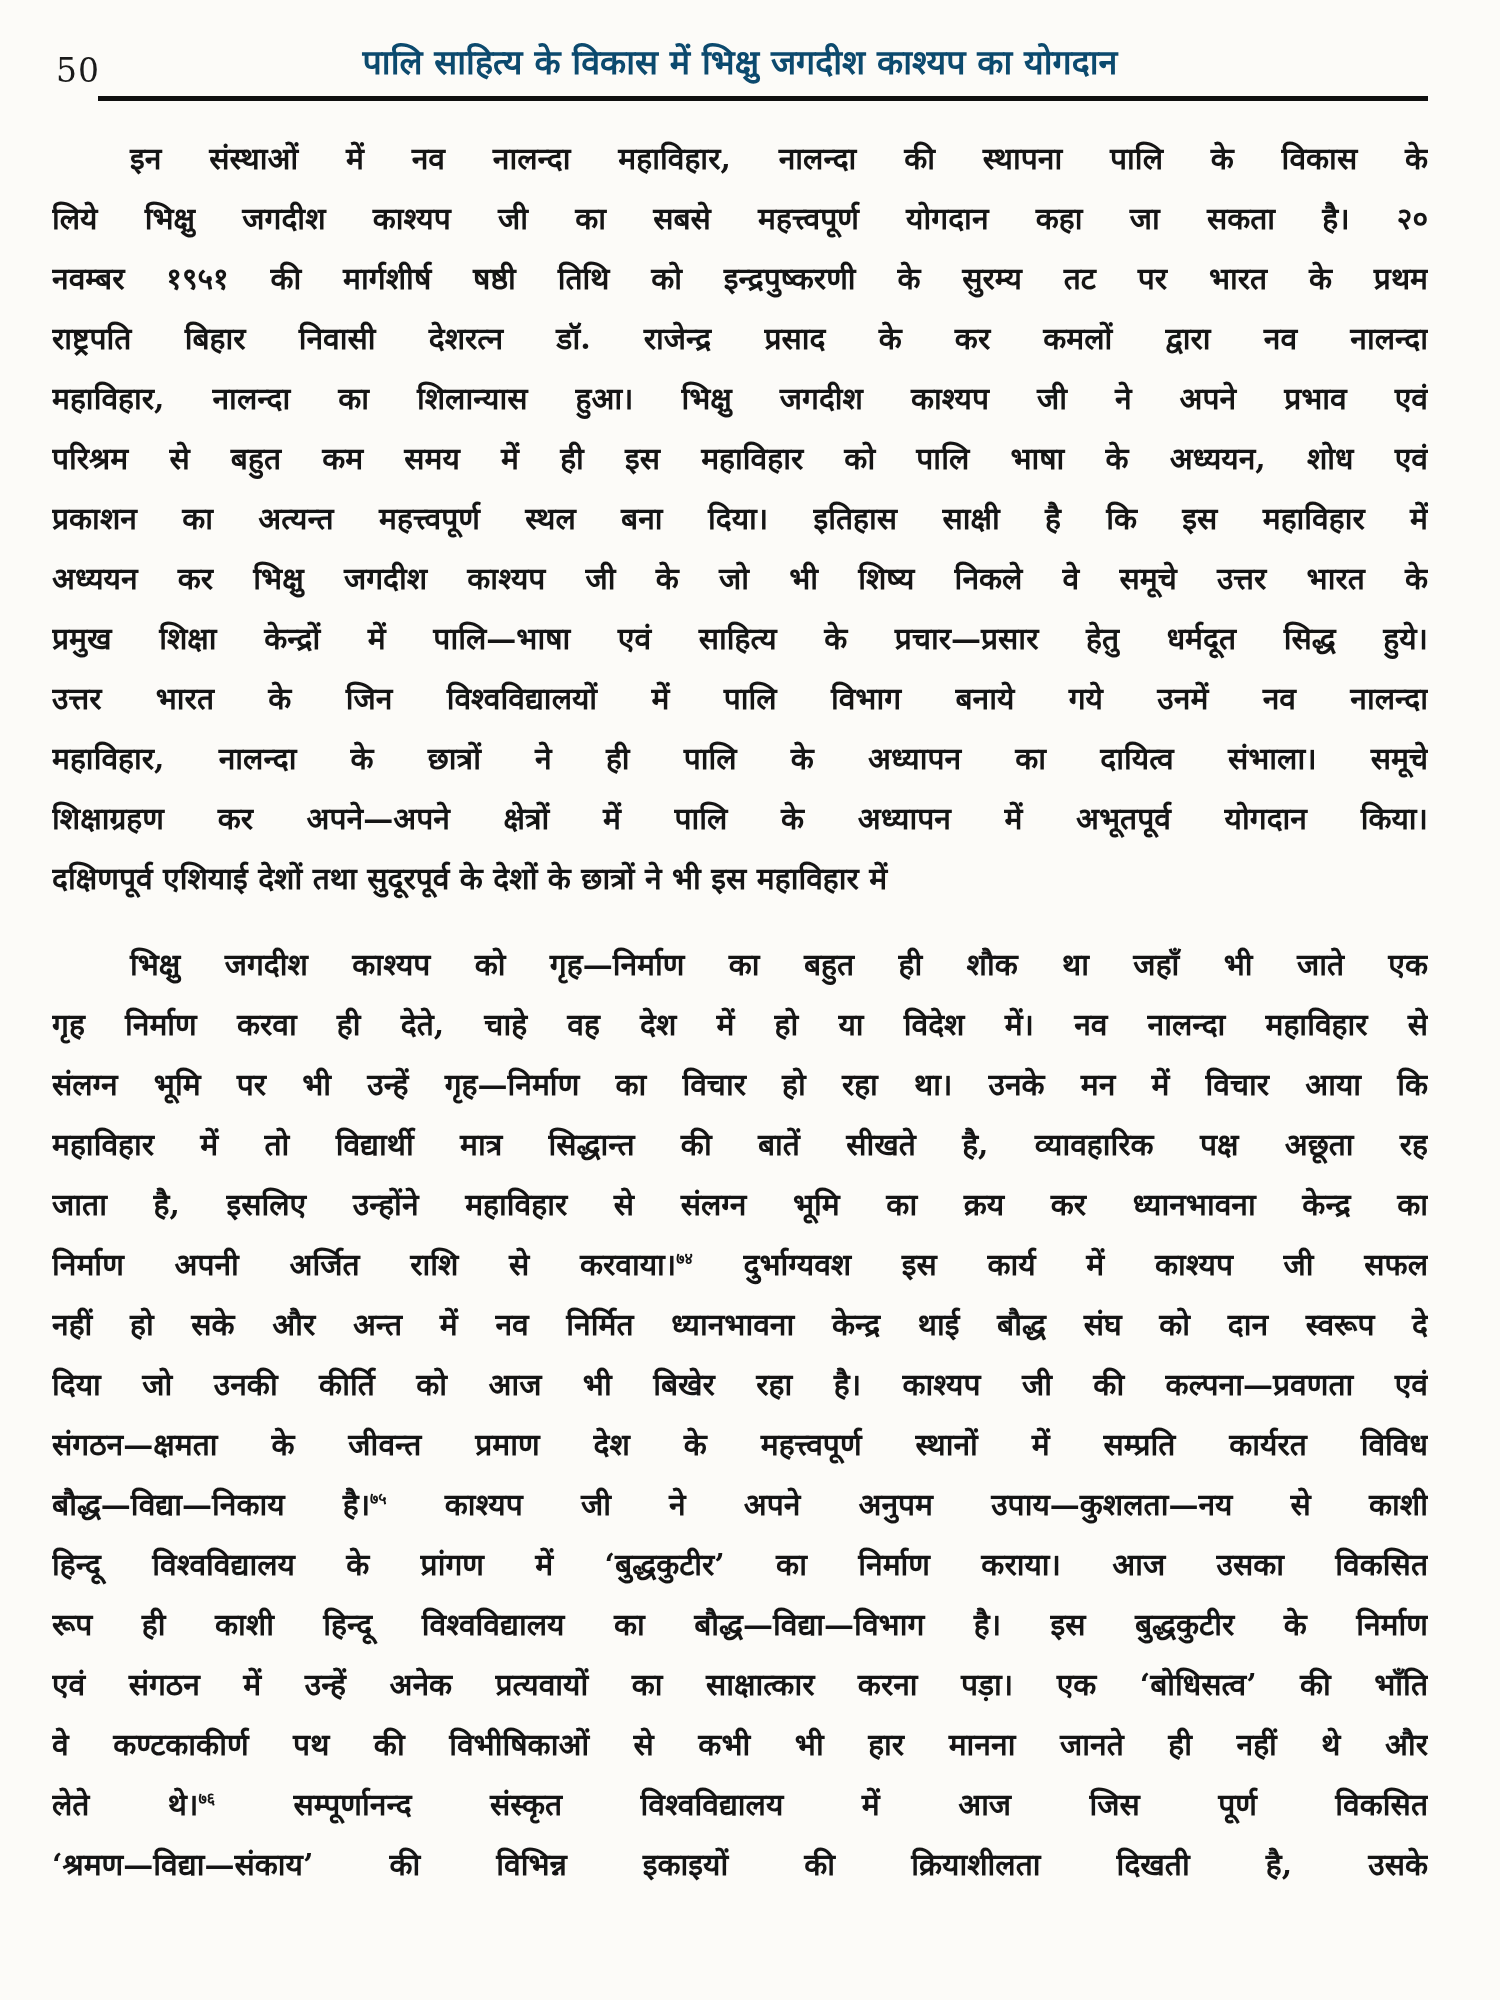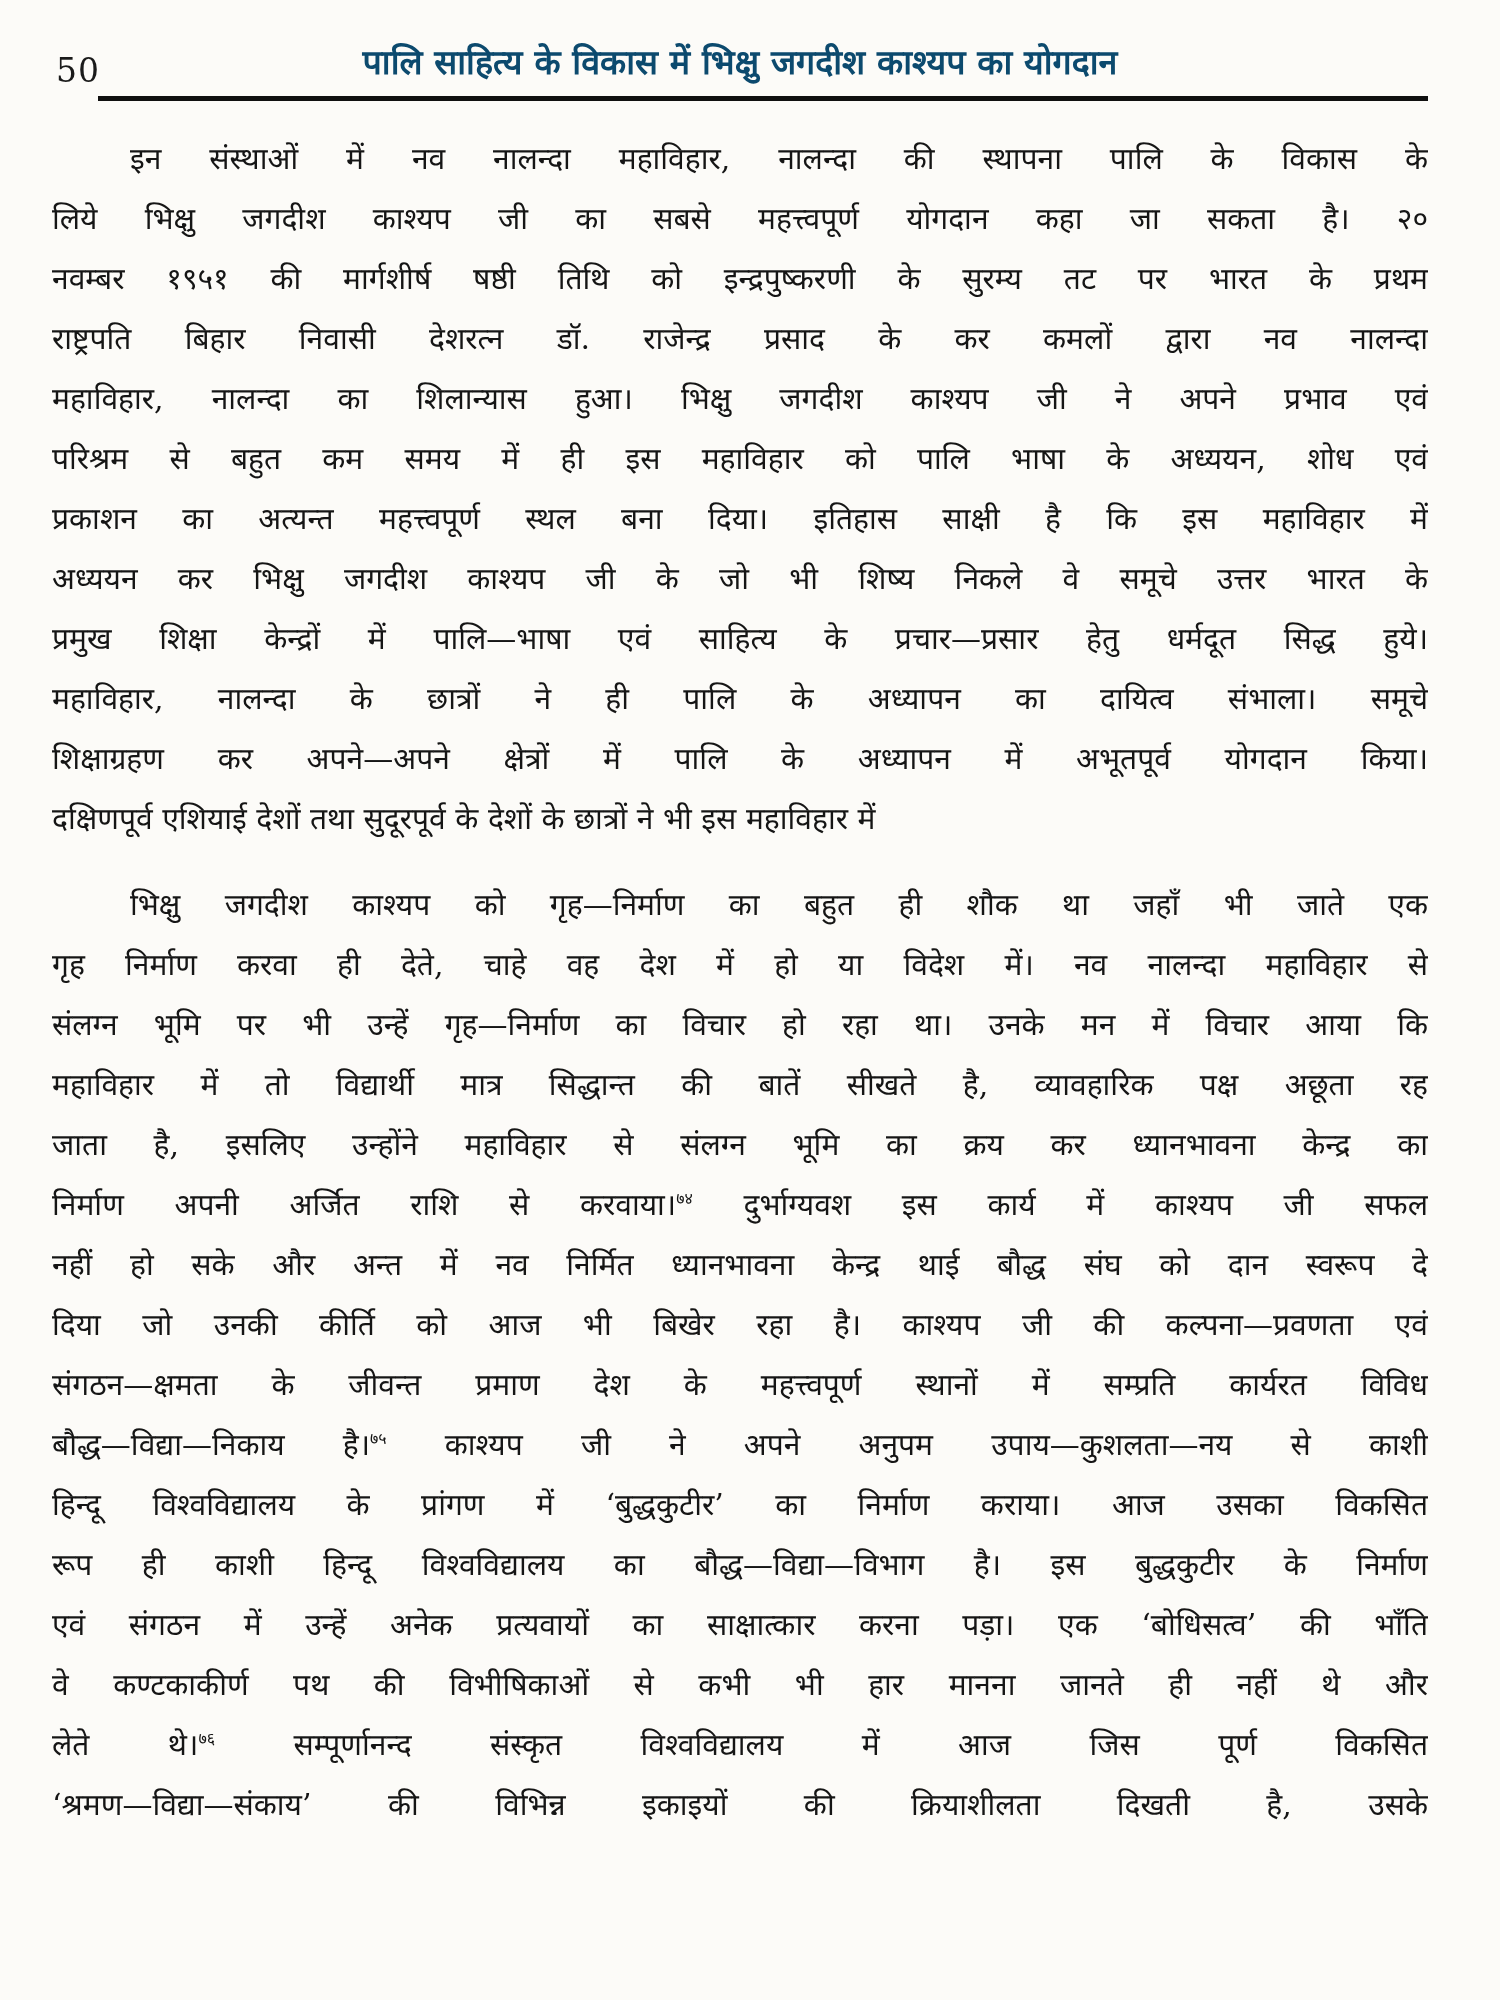--- a/index.html
+++ b/index.html
@@ -41,20 +41,21 @@
   .body-text { margin-top: 28px; }
   .para {}
   .para .line {
     font-size: 30px;
     line-height: 60px;
     height: 60px;
     text-align: justify;
     text-align-last: justify;
     color: #151515;
     overflow: hidden;
+    font-weight: bold;
   }
   .para .line:first-child { text-indent: 78px; }
   #paragraph-1 .line:last-child { text-align-last: left; }
   #paragraph-2 { margin-top: 26px; }
   sup.fn {
     font-size: 16px;
     line-height: 0;
     vertical-align: super;
     letter-spacing: 0;
   }
@@ -73,20 +74,21 @@
     <div class="para" id="paragraph-1">
         <div class="line">इन संस्थाओं में नव नालन्दा महाविहार, नालन्दा की स्थापना पालि के विकास के</div>
         <div class="line">लिये भिक्षु जगदीश काश्यप जी का सबसे महत्त्वपूर्ण योगदान कहा जा सकता है। २०</div>
         <div class="line">नवम्बर १९५१ की मार्गशीर्ष षष्ठी तिथि को इन्द्रपुष्करणी के सुरम्य तट पर भारत के प्रथम</div>
         <div class="line">राष्ट्रपति बिहार निवासी देशरत्न डॉ. राजेन्द्र प्रसाद के कर कमलों द्वारा नव नालन्दा</div>
         <div class="line">महाविहार, नालन्दा का शिलान्यास हुआ। भिक्षु जगदीश काश्यप जी ने अपने प्रभाव एवं</div>
         <div class="line">परिश्रम से बहुत कम समय में ही इस महाविहार को पालि भाषा के अध्ययन, शोध एवं</div>
         <div class="line">प्रकाशन का अत्यन्त महत्त्वपूर्ण स्थल बना दिया। इतिहास साक्षी है कि इस महाविहार में</div>
         <div class="line">अध्ययन कर भिक्षु जगदीश काश्यप जी के जो भी शिष्य निकले वे समूचे उत्तर भारत के</div>
         <div class="line">प्रमुख शिक्षा केन्द्रों में पालि—भाषा एवं साहित्य के प्रचार—प्रसार हेतु धर्मदूत सिद्ध हुये।</div>
+        <div class="line">उत्तर भारत के जिन विश्वविद्यालयों में पालि विभाग बनाये गये उनमें नव नालन्दा</div>
         <div class="line">महाविहार, नालन्दा के छात्रों ने ही पालि के अध्यापन का दायित्व संभाला। समूचे</div>
         <div class="line">शिक्षाग्रहण कर अपने—अपने क्षेत्रों में पालि के अध्यापन में अभूतपूर्व योगदान किया।</div>
         <div class="line">दक्षिणपूर्व एशियाई देशों तथा सुदूरपूर्व के देशों के छात्रों ने भी इस महाविहार में</div>
       </div>
     <div class="para" id="paragraph-2">
         <div class="line">भिक्षु जगदीश काश्यप को गृह—निर्माण का बहुत ही शौक था जहाँ भी जाते एक</div>
         <div class="line">गृह निर्माण करवा ही देते, चाहे वह देश में हो या विदेश में। नव नालन्दा महाविहार से</div>
         <div class="line">संलग्न भूमि पर भी उन्हें गृह—निर्माण का विचार हो रहा था। उनके मन में विचार आया कि</div>
         <div class="line">महाविहार में तो विद्यार्थी मात्र सिद्धान्त की बातें सीखते है, व्यावहारिक पक्ष अछूता रह</div>
         <div class="line">जाता है, इसलिए उन्होंने महाविहार से संलग्न भूमि का क्रय कर ध्यानभावना केन्द्र का</div>

